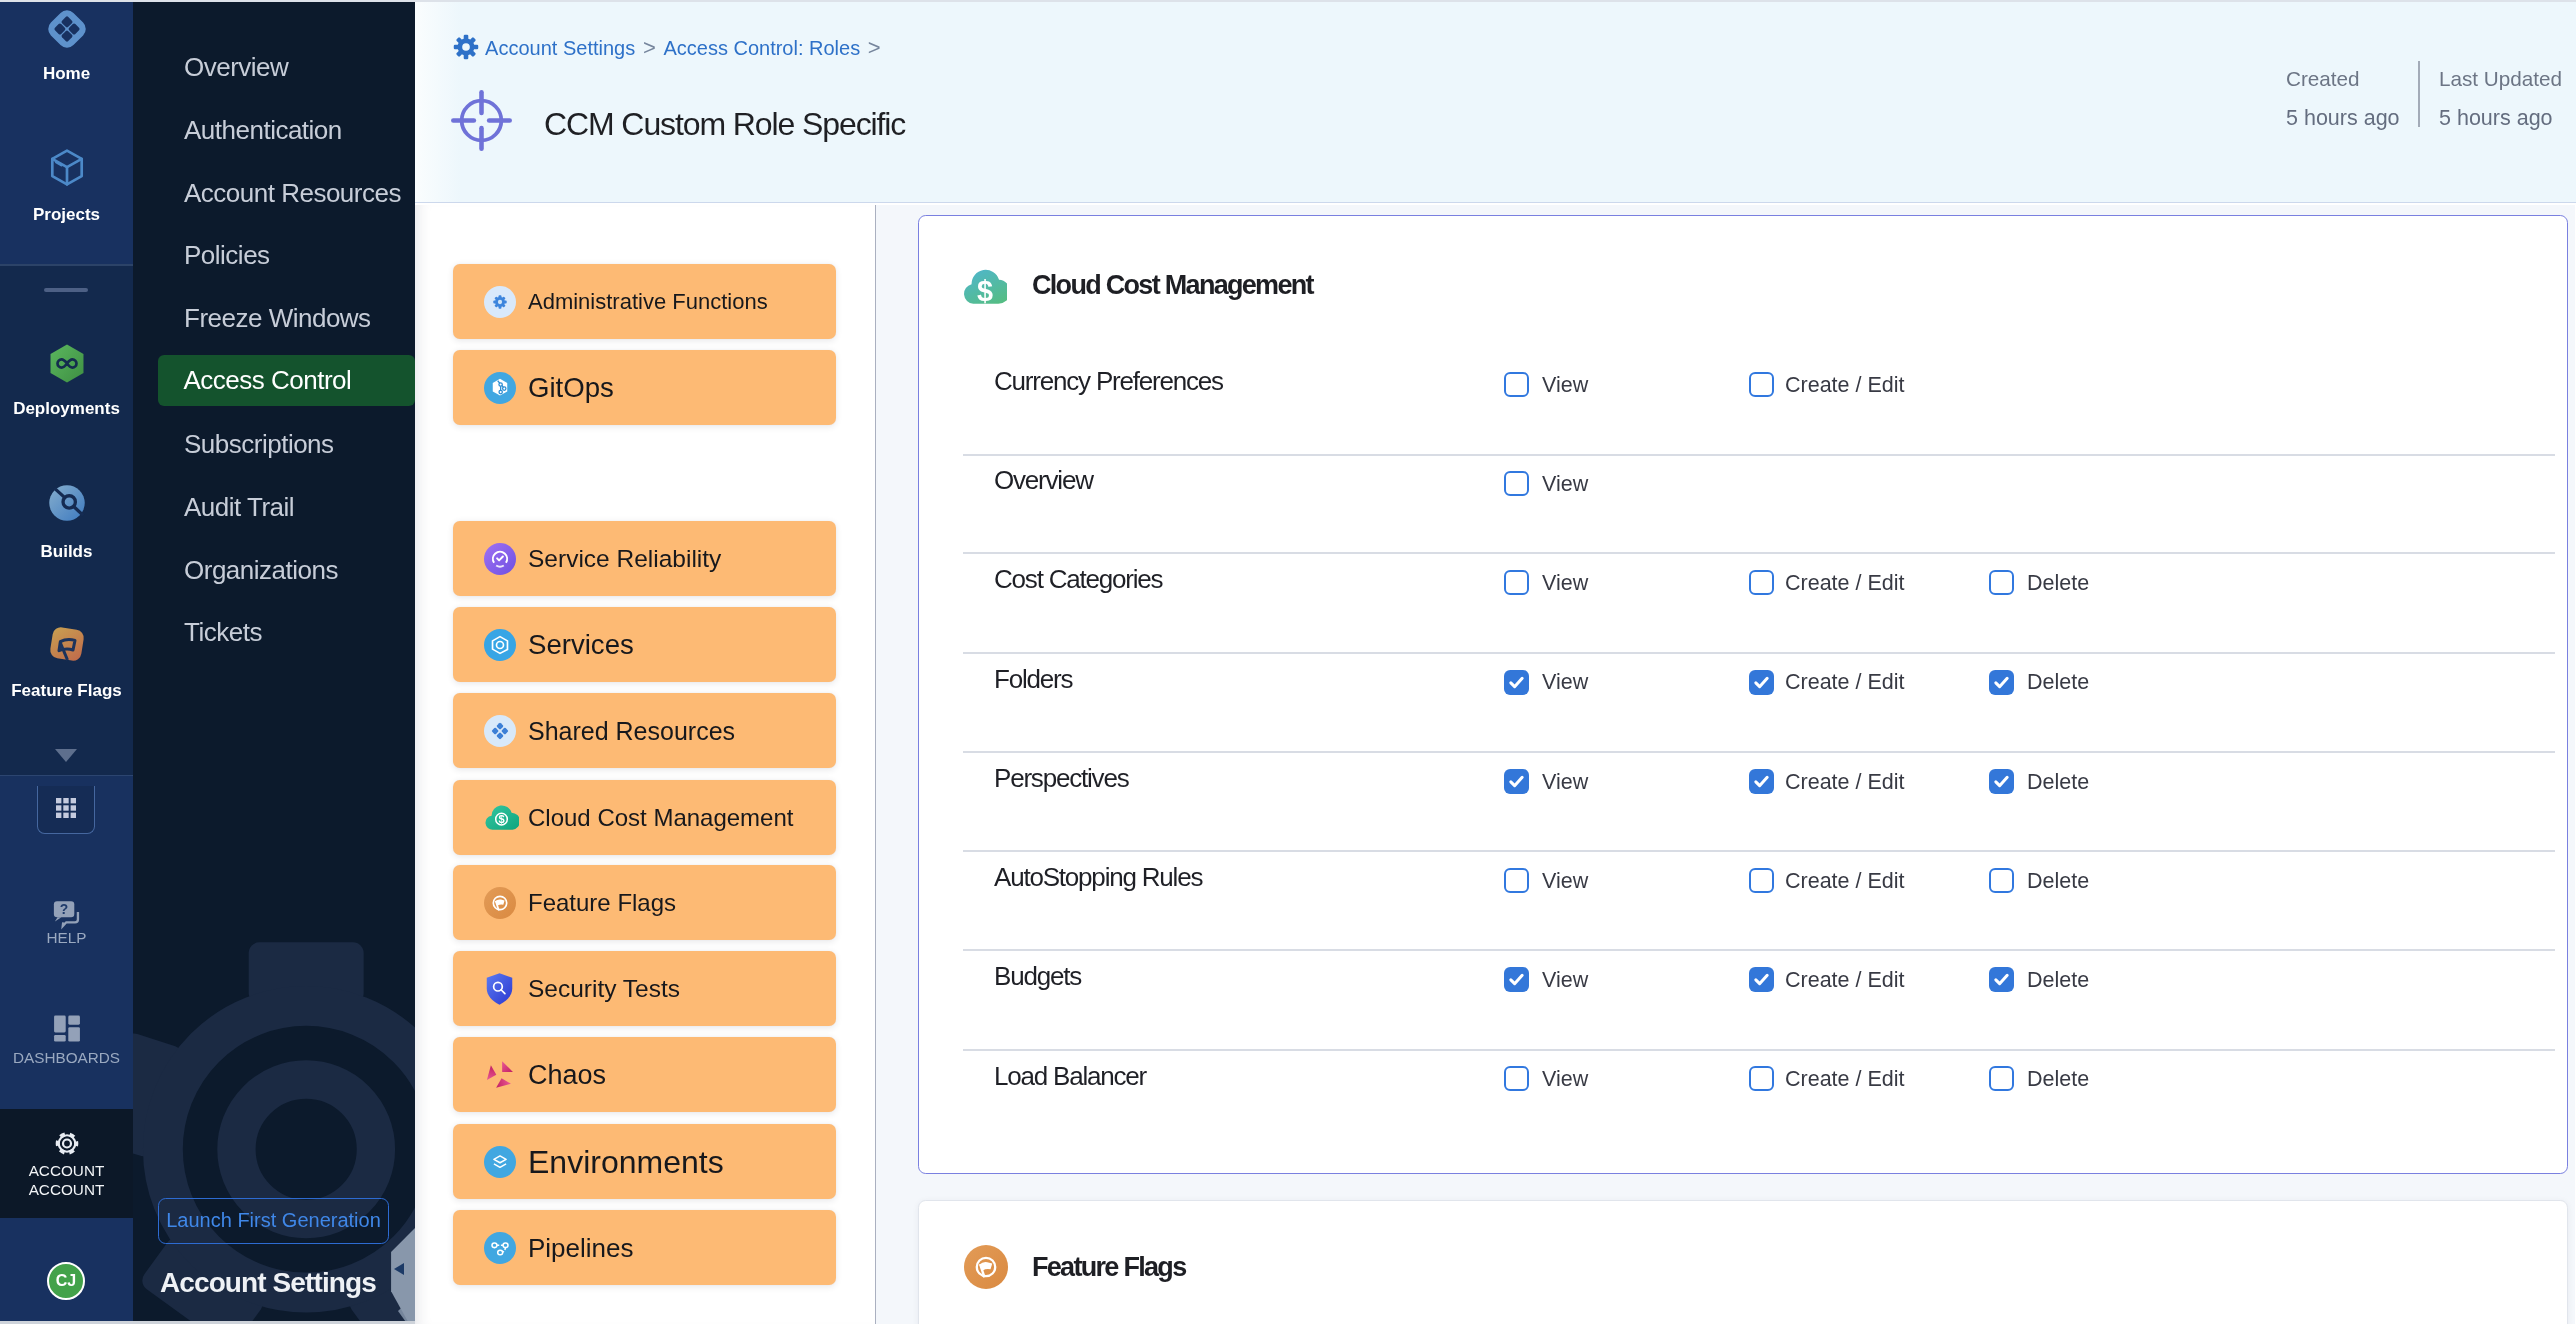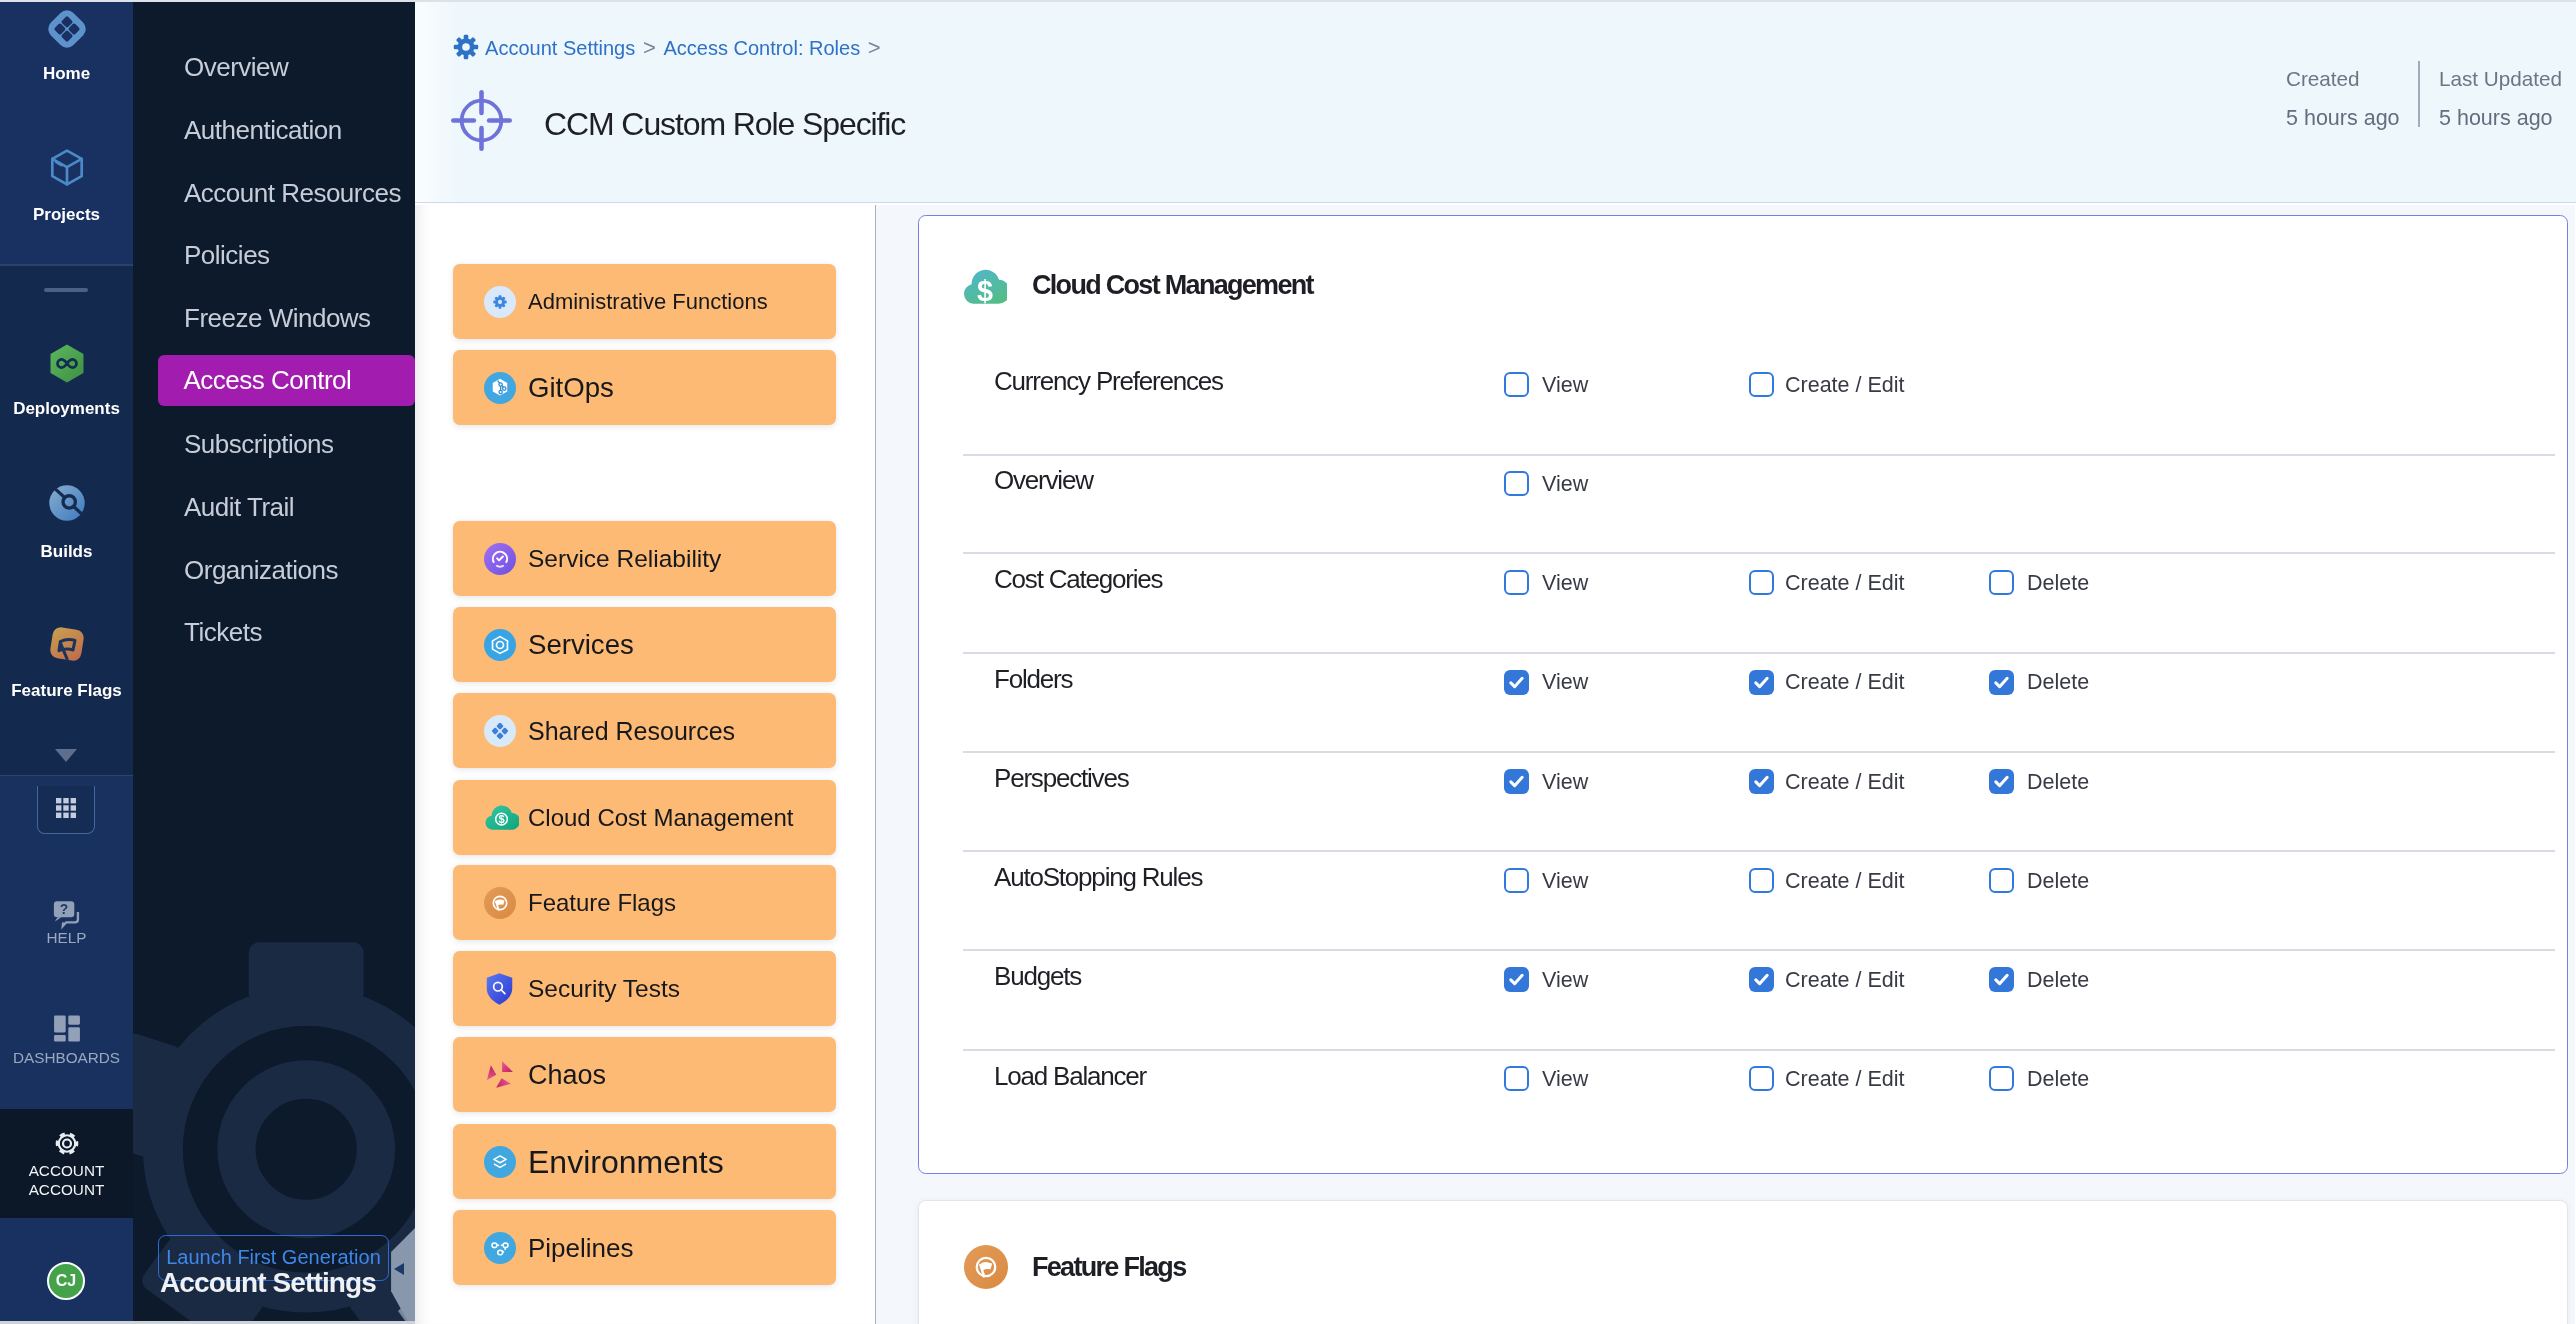--- a/index.html
+++ b/index.html
@@ -15,23 +15,23 @@
   .rail-label { position:absolute; width:133px; text-align:center; color:#fff; font-size:17px; font-weight:700; }
   .rail-label-sm { position:absolute; width:133px; text-align:center; color:#9aa9c0; font-size:15.3px; font-weight:400; }
   .micon { position:absolute; left:50%; transform:translateX(-50%); }
   #mod-divider { position:absolute; left:44px; top:288px; width:44px; height:3.8px; background:#4d6085; border-radius:2.3px; }
   #mod-caret { position:absolute; left:55px; top:749px; width:0; height:0; border-left:11.5px solid transparent; border-right:11.5px solid transparent; border-top:13px solid #5e6f8d; }
   #gridbtn { position:absolute; left:37px; top:786px; width:58px; height:48px; background:#152c55; border:1.5px solid #45679f; border-top:none; border-radius:0 0 7.7px 7.7px; }
 
   
   #side2 { position:absolute; left:133px; top:0; width:282px; height:1324px; background:#0c1a2c; overflow:hidden; }
   .menu-item { position:absolute; left:51px; height:63px; line-height:63px; font-size:26px; letter-spacing:-0.5px; color:#c7cdd8; white-space:nowrap; }
-  #ac-hl { position:absolute; left:24.5px; top:355px; width:257px; height:51px; background:#a21caf; border-radius:6.1px; }
+  #ac-hl { position:absolute; left:24.5px; top:355px; width:257px; height:51px; background:#14532d; border-radius:6.1px; }
   #ac-hl span { position:absolute; left:26px; line-height:51px; font-size:26px; letter-spacing:-0.5px; color:#ffffff; white-space:nowrap; }
-  #launchbtn { position:absolute; left:25px; top:1198px; width:231px; height:46px; border:1.5px solid #2d6bd2; border-radius:7.7px; color:#3f87e8; font-size:20px; text-align:center; line-height:43px;margin-top:37px; }
+  #launchbtn { position:absolute; left:25px; top:1198px; width:231px; height:46px; border:1.5px solid #2d6bd2; border-radius:7.7px; color:#3f87e8; font-size:20px; text-align:center; line-height:43px; }
   #as-title { position:absolute; left:27px; top:1267px; font-size:28px; letter-spacing:-0.9px; font-weight:700; color:#eef1f5; white-space:nowrap; }
   #chip { position:absolute; left:389px; top:1228px; width:26px; height:96px; background:#8897ab; clip-path:polygon(100% 0, 8% 25%, 8% 66%, 78% 100%, 100% 100%); z-index:40; }
   #chip:after { content:""; position:absolute; left:5.4px; top:35px; width:0; height:0; border-top:6.9px solid transparent; border-bottom:6.9px solid transparent; border-right:10px solid #1c3a66; }
 
   
   #main { position:absolute; left:415px; top:0; width:2161px; height:1324px; background:#ffffff; }
   #header { position:absolute; left:0; top:0; width:2161px; height:203px; background:linear-gradient(90deg,#fafdfe 0px,#edf7fc 46px); border-bottom:1.5px solid #ccd8ec; }
   #crumb { position:absolute; left:38px; top:34px; font-size:20px; color:#2e71c8; }
   #crumb .sep { color:#76869d; padding:0 7.7px; font-size:22px; }
   #title { position:absolute; left:129px; top:106px; font-size:32px; letter-spacing:-1.1px; color:#1f2024; white-space:nowrap; }

